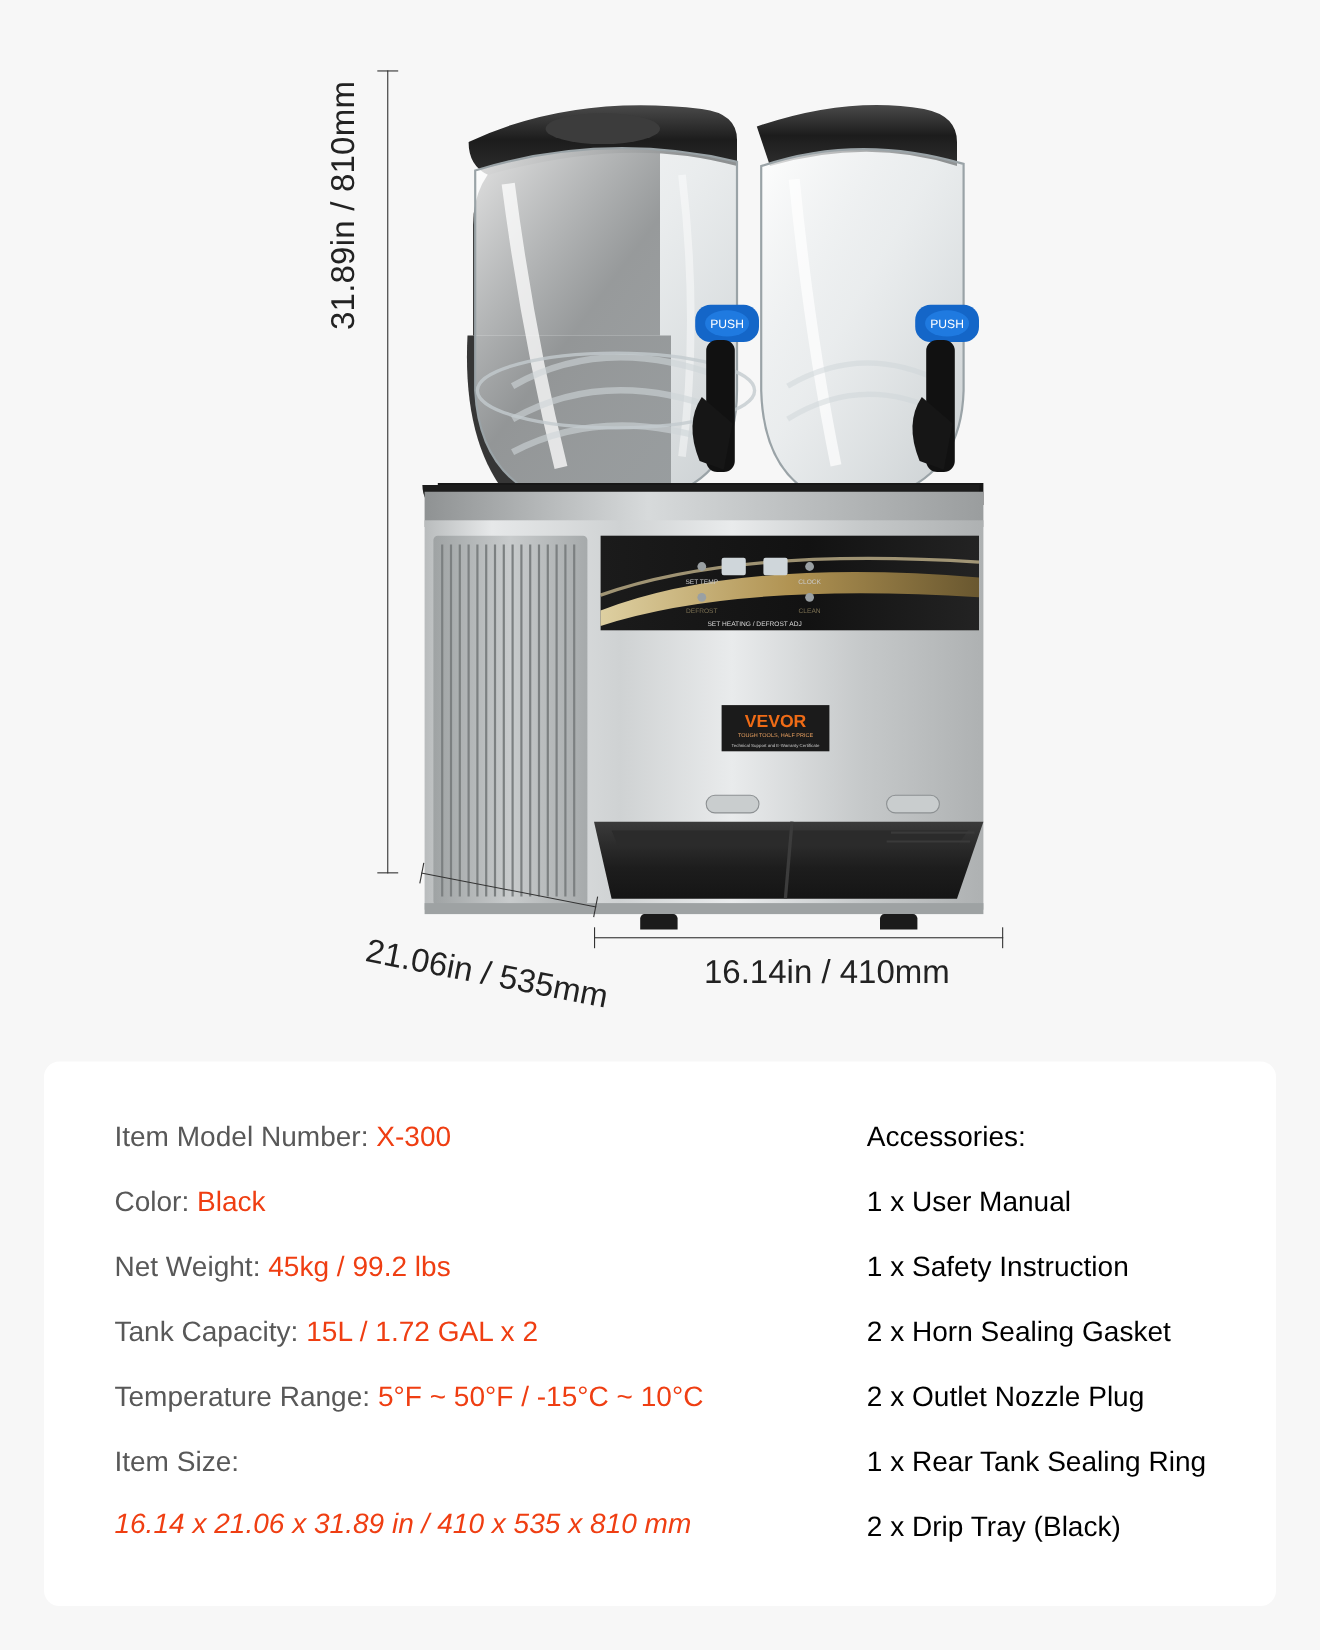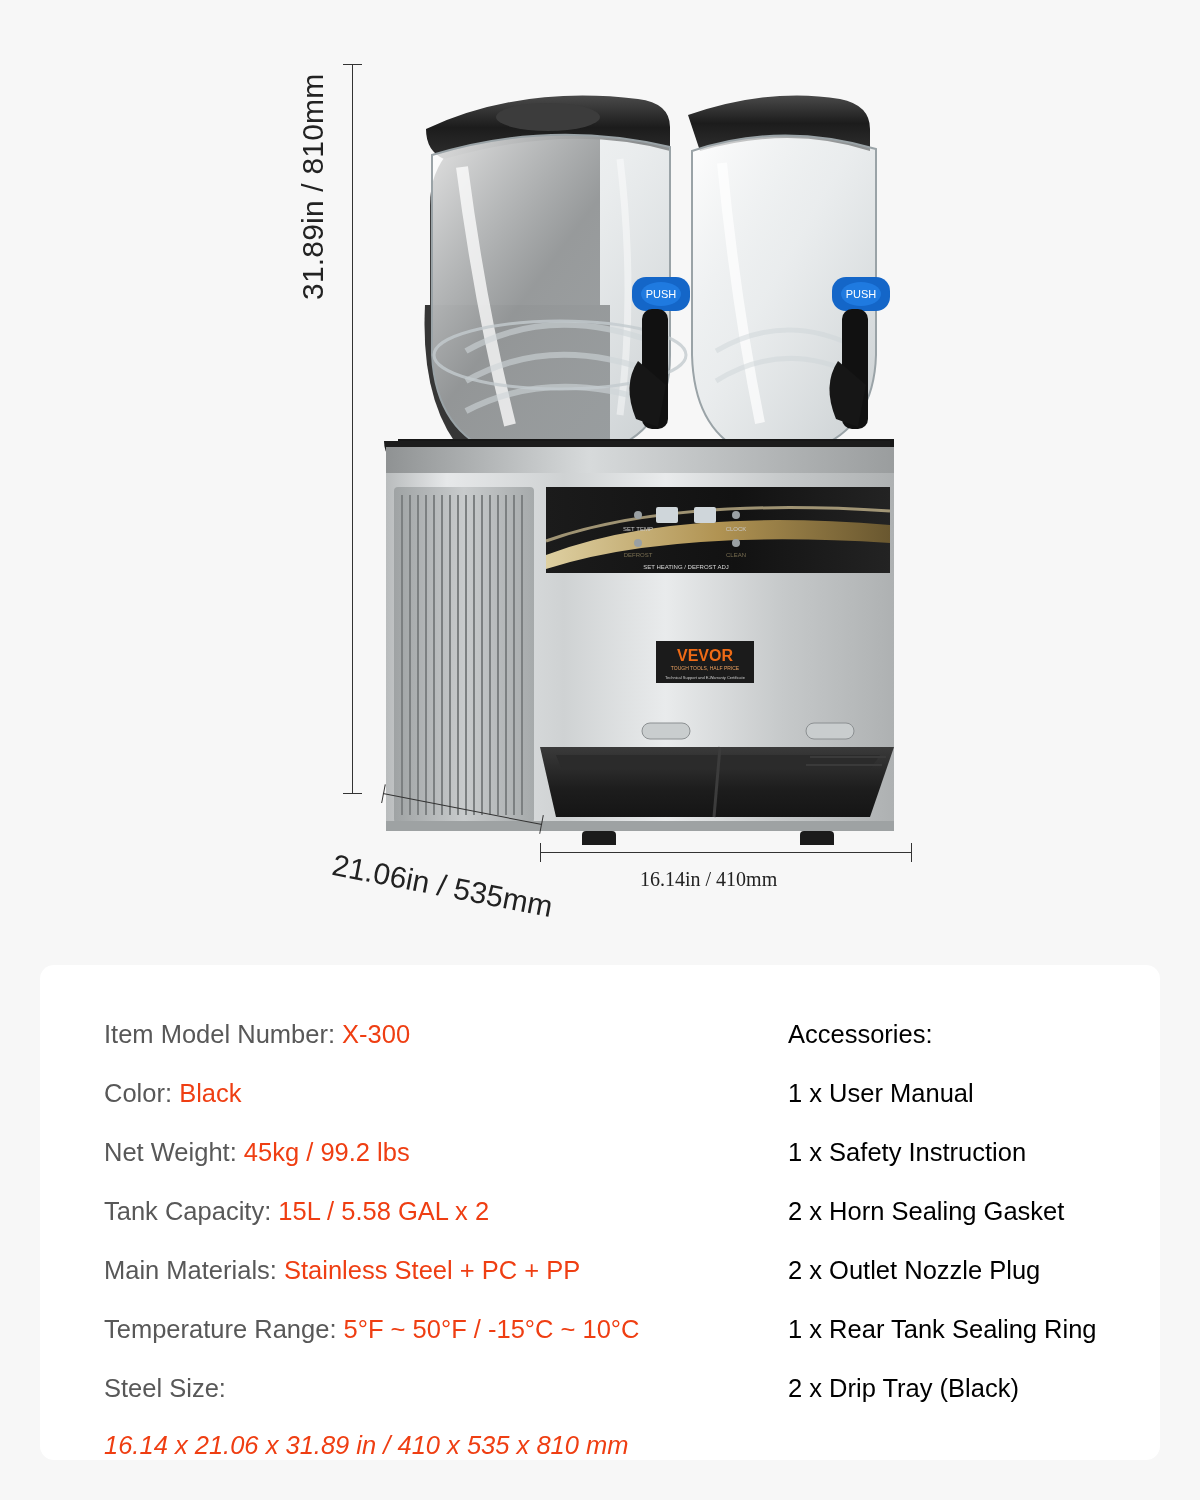--- a/index.html
+++ b/index.html
@@ -77,24 +77,23 @@
     height: 19px;
     background: #333;
   }
   .dim-h-line::before { left: 0; }
   .dim-h-line::after { right: 0; }
 
   .dim-h-label {
     position: absolute;
     left: 640px;
     top: 868px;
-    font-size: 20px;
+    font-size: 30px;
     color: #222;
     white-space: nowrap;
-    font-family: Liberation Serif, serif;
   }
 
   
   .dim-d-line {
     position: absolute;
     left: 380px;
     top: 824px;
     width: 162px;
     height: 1px;
     background: #333;
@@ -377,32 +376,28 @@
         <div class="spec-row">
           <span>Color:</span>
           <span class="spec-val">Black</span>
         </div>
         <div class="spec-row">
           <span>Net Weight:</span>
           <span class="spec-val">45kg / 99.2 lbs</span>
         </div>
         <div class="spec-row">
           <span>Tank Capacity:</span>
-          <span class="spec-val">15L / 5.58 GAL x 2</span>
-        </div>
-        <div class="spec-row">
-          <span>Main Materials:</span>
-          <span class="spec-val">Stainless Steel + PC + PP</span>
+          <span class="spec-val">15L / 1.72 GAL x 2</span>
         </div>
         <div class="spec-row">
           <span>Temperature Range:</span>
           <span class="spec-val">5°F ~ 50°F / -15°C ~ 10°C</span>
         </div>
         <div class="spec-row">
-          <span>Steel Size:</span>
+          <span>Item Size:</span>
         </div>
         <div class="size-value">16.14 x 21.06 x 31.89 in /  410 x 535 x 810 mm</div>
       </div>
 
       <div class="spec-right">
         <div class="acc-title">Accessories:</div>
         <div class="acc-item">1 x User Manual</div>
         <div class="acc-item">1 x Safety Instruction</div>
         <div class="acc-item">2 x Horn Sealing Gasket</div>
         <div class="acc-item">2 x Outlet Nozzle Plug</div>

